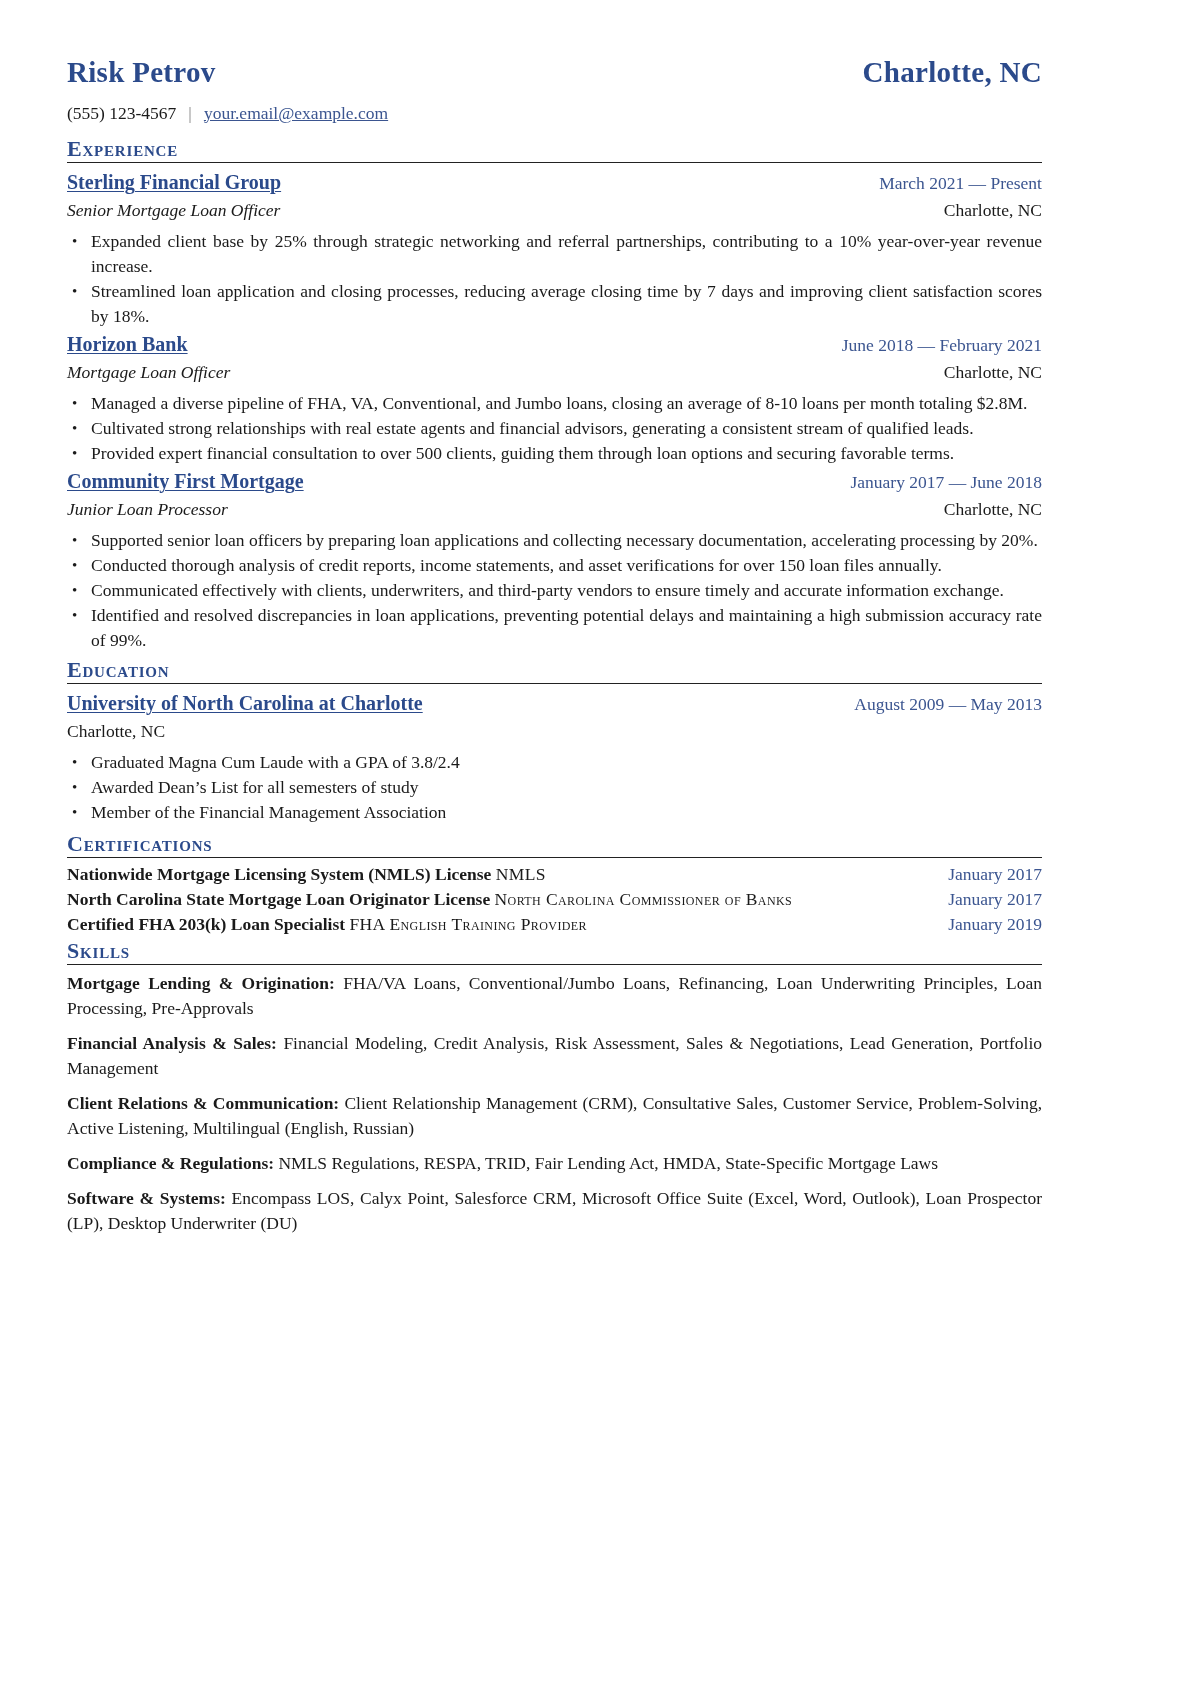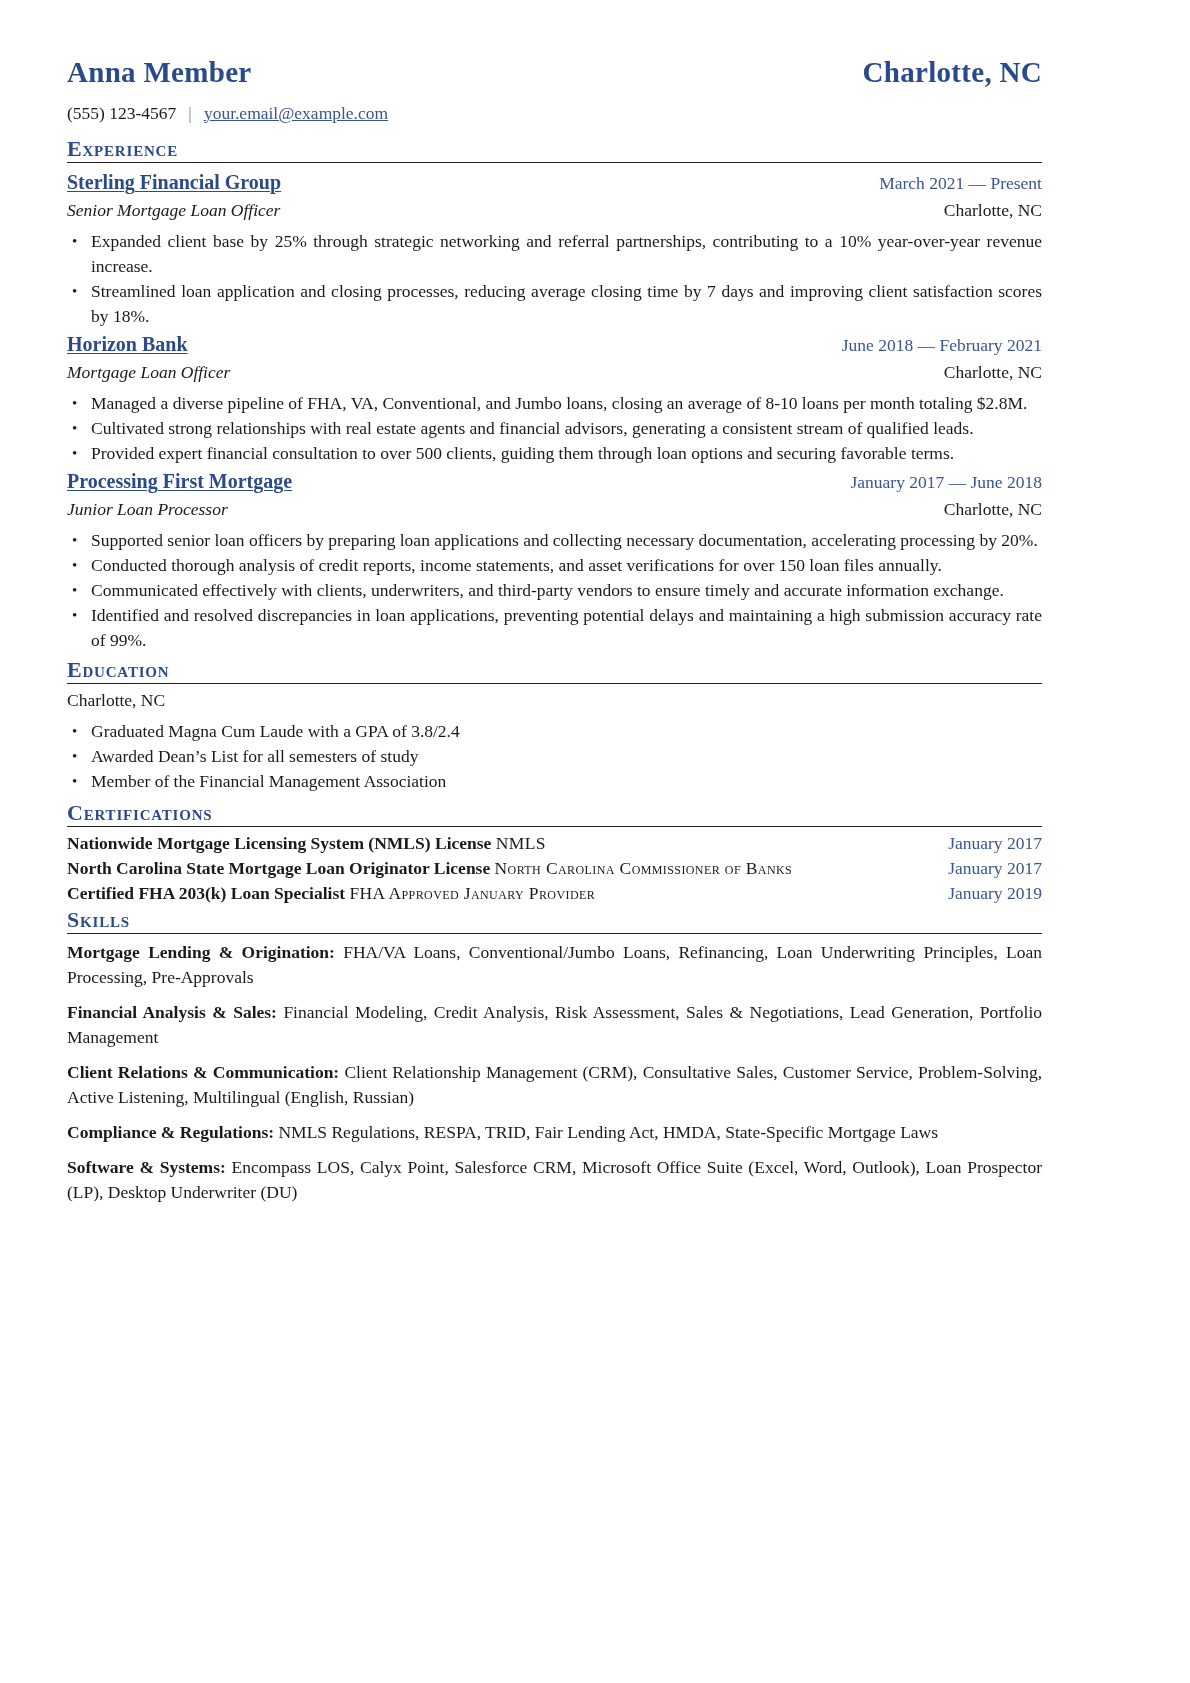--- a/index.html
+++ b/index.html
@@ -45,21 +45,21 @@
 
   .skill { font-family: "Liberation Serif", serif; font-size: 17.5px; line-height: 25px; text-align: justify; margin-top: 10px; }
   .skill .skill-label { font-weight: bold; }
 </style>
 </head>
 <body>
 
 <div class="page">
 
   <div class="hdr">
-    <span class="name">Anna Member</span>
+    <span class="name">Risk Petrov</span>
     <span class="city">Charlotte, NC</span>
   </div>
   <div class="contact">
     <span>(555) 123-4567</span>
     <span class="sep">|</span>
     <a>your.email@example.com</a>
   </div>
 
   <div class="section-title sec-exp">Experience</div>
   <div id="experience-list">
@@ -87,39 +87,43 @@
           <span class="loc">Charlotte, NC</span>
         </div>
         <ul class="bullets">
           <li>Managed a diverse pipeline of FHA, VA, Conventional, and Jumbo loans, closing an average of 8-10 loans per month totaling $2.8M.</li>
           <li>Cultivated strong relationships with real estate agents and financial advisors, generating a consistent stream of qualified leads.</li>
           <li>Provided expert financial consultation to over 500 clients, guiding them through loan options and securing favorable terms.</li>
         </ul>
       </div>
       <div class="entry" style="margin-top: 0px;">
         <div class="entry-head">
-          <span class="org">Processing First Mortgage</span>
+          <span class="org">Community First Mortgage</span>
           <span class="dates">January 2017 — June 2018</span>
         </div>
         <div class="entry-head">
           <span class="role">Junior Loan Processor</span>
           <span class="loc">Charlotte, NC</span>
         </div>
         <ul class="bullets">
           <li>Supported senior loan officers by preparing loan applications and collecting necessary documentation, accelerating processing by 20%.</li>
           <li>Conducted thorough analysis of credit reports, income statements, and asset verifications for over 150 loan files annually.</li>
           <li>Communicated effectively with clients, underwriters, and third-party vendors to ensure timely and accurate information exchange.</li>
           <li>Identified and resolved discrepancies in loan applications, preventing potential delays and maintaining a high submission accuracy rate of 99%.</li>
         </ul>
       </div>
     </div>
 
   <div class="section-title" style="margin-top:4px">Education</div>
   <div id="education-list">
       <div class="entry" style="margin-top: 4px;">
+        <div class="entry-head">
+          <span class="org">University of North Carolina at Charlotte</span>
+          <span class="dates">August 2009 — May 2013</span>
+        </div>
         <div class="entry-head">
           <span class="loc">Charlotte, NC</span>
         </div>
         <ul class="bullets">
           <li>Graduated Magna Cum Laude with a GPA of 3.8/2.4</li>
           <li>Awarded Dean’s List for all semesters of study</li>
           <li>Member of the Financial Management Association</li>
         </ul>
       </div>
     </div>
@@ -128,21 +132,21 @@
   <div id="cert-list" style="margin-top:4px">
       <div class="cert-row">
         <div class="cert-text"><span class="cert-name">Nationwide Mortgage Licensing System (NMLS) License</span> <span class="cert-issuer">NMLS</span></div>
         <span class="cert-date">January 2017</span>
       </div>
       <div class="cert-row">
         <div class="cert-text"><span class="cert-name">North Carolina State Mortgage Loan Originator License</span> <span class="cert-issuer">North Carolina Commissioner of Banks</span></div>
         <span class="cert-date">January 2017</span>
       </div>
       <div class="cert-row">
-        <div class="cert-text"><span class="cert-name">Certified FHA 203(k) Loan Specialist</span> <span class="cert-issuer">FHA Approved January Provider</span></div>
+        <div class="cert-text"><span class="cert-name">Certified FHA 203(k) Loan Specialist</span> <span class="cert-issuer">FHA English Training Provider</span></div>
         <span class="cert-date">January 2019</span>
       </div>
     </div>
 
   <div class="section-title" style="margin-top:1px">Skills</div>
   <div id="skills-list">
       <div class="skill" style="margin-top: 6px;"><span class="skill-label">Mortgage Lending &amp; Origination:</span> <span class="skill-value">FHA/VA Loans, Conventional/Jumbo Loans, Refinancing, Loan Underwriting Principles, Loan Processing, Pre-Approvals</span></div>
       <div class="skill"><span class="skill-label">Financial Analysis &amp; Sales:</span> <span class="skill-value">Financial Modeling, Credit Analysis, Risk Assessment, Sales &amp; Negotiations, Lead Generation, Portfolio Management</span></div>
       <div class="skill"><span class="skill-label">Client Relations &amp; Communication:</span> <span class="skill-value">Client Relationship Management (CRM), Consultative Sales, Customer Service, Problem-Solving, Active Listening, Multilingual (English, Russian)</span></div>
       <div class="skill"><span class="skill-label">Compliance &amp; Regulations:</span> <span class="skill-value">NMLS Regulations, RESPA, TRID, Fair Lending Act, HMDA, State-Specific Mortgage Laws</span></div>

